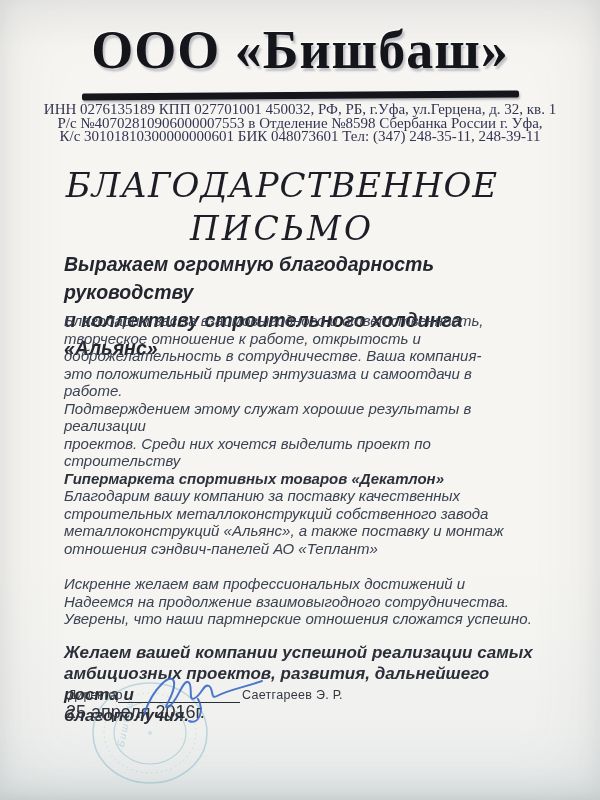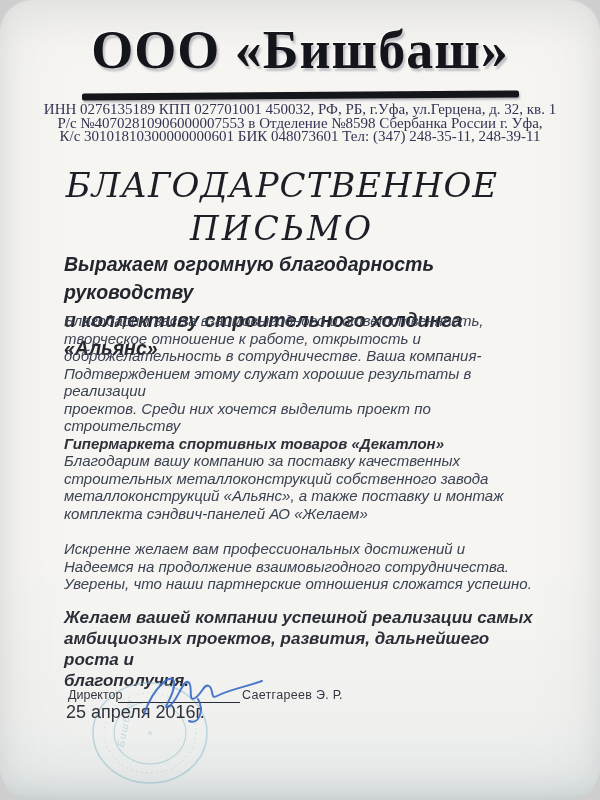--- a/index.html
+++ b/index.html
@@ -1,20 +1,19 @@
 <!DOCTYPE html>
 <html style="--paper: #f6f5f2; --heading_ink: #15151c; --requisites_ink: #333452; --ink_text: #3b4252; --signature_ink: #3a6ac5; --stamp: #8abccb;"><head>
 <meta charset="utf-8">
 <style>
   html,body{margin:0;padding:0;background:#cfcfcf;}
   .photo{
     position:relative;width:600px;height:800px;overflow:hidden;
     background:linear-gradient(180deg,#efeeec 0%,#f6f5f2 6%,#f6f5f2 70%,#f0f1ef 90%,#e6eaea 99%,#dfe3e4 100%);
     font-family:"Liberation Sans",sans-serif;
-    border-radius:32px;
   }
   .photo::after{
     content:"";position:absolute;inset:0;pointer-events:none;
     box-shadow:inset 0 0 70px rgba(95,105,110,.12), inset 0 -10px 22px rgba(120,130,135,.15);
   }
   
   .company{
     position:absolute;top:20px;left:0;width:100%;text-align:center;
     font-family:"Liberation Serif",serif;font-weight:bold;font-size:54px;line-height:60px;
     color:var(--heading_ink,#15151c);letter-spacing:1px;
@@ -83,27 +82,28 @@
   <div class="intro">
     <div>Выражаем огромную благодарность руководству</div>
     <div>и коллективу строительного холдинга «Альянс»</div>
   </div>
 
   <div class="body-text">
     <div class="para p1">
       <div class="line">Благодарим вас за взаимовыгодного и ответственность,</div>
       <div class="line">творческое отношение к работе, открытость и</div>
       <div class="line">доброжелательность в сотрудничестве. Ваша компания-</div>
+      <div class="line">это положительный пример энтузиазма и самоотдачи в работе.</div>
       <div class="line">Подтверждением этому служат хорошие результаты в реализации</div>
       <div class="line">проектов. Среди них хочется выделить проект по строительству</div>
       <div class="line bold">Гипермаркета спортивных товаров «Декатлон»</div>
       <div class="line">Благодарим вашу компанию за поставку качественных</div>
       <div class="line">строительных металлоконструкций собственного завода</div>
       <div class="line">металлоконструкций «Альянс», а также поставку и монтаж</div>
-      <div class="line">комплекта сэндвич-панелей АО «Желаем»</div>
+      <div class="line">отношения сэндвич-панелей АО «Теплант»</div>
     </div>
     <div class="para p2">
       <div class="line">Искренне желаем вам профессиональных достижений и</div>
       <div class="line">Надеемся на продолжение взаимовыгодного сотрудничества.</div>
       <div class="line">Уверены, что наши партнерские отношения сложатся успешно.</div>
     </div>
     <div class="para p3">
       <div class="line">Желаем вашей компании успешной реализации самых</div>
       <div class="line">амбициозных проектов, развития, дальнейшего роста и</div>
       <div class="line">благополучия.</div>

